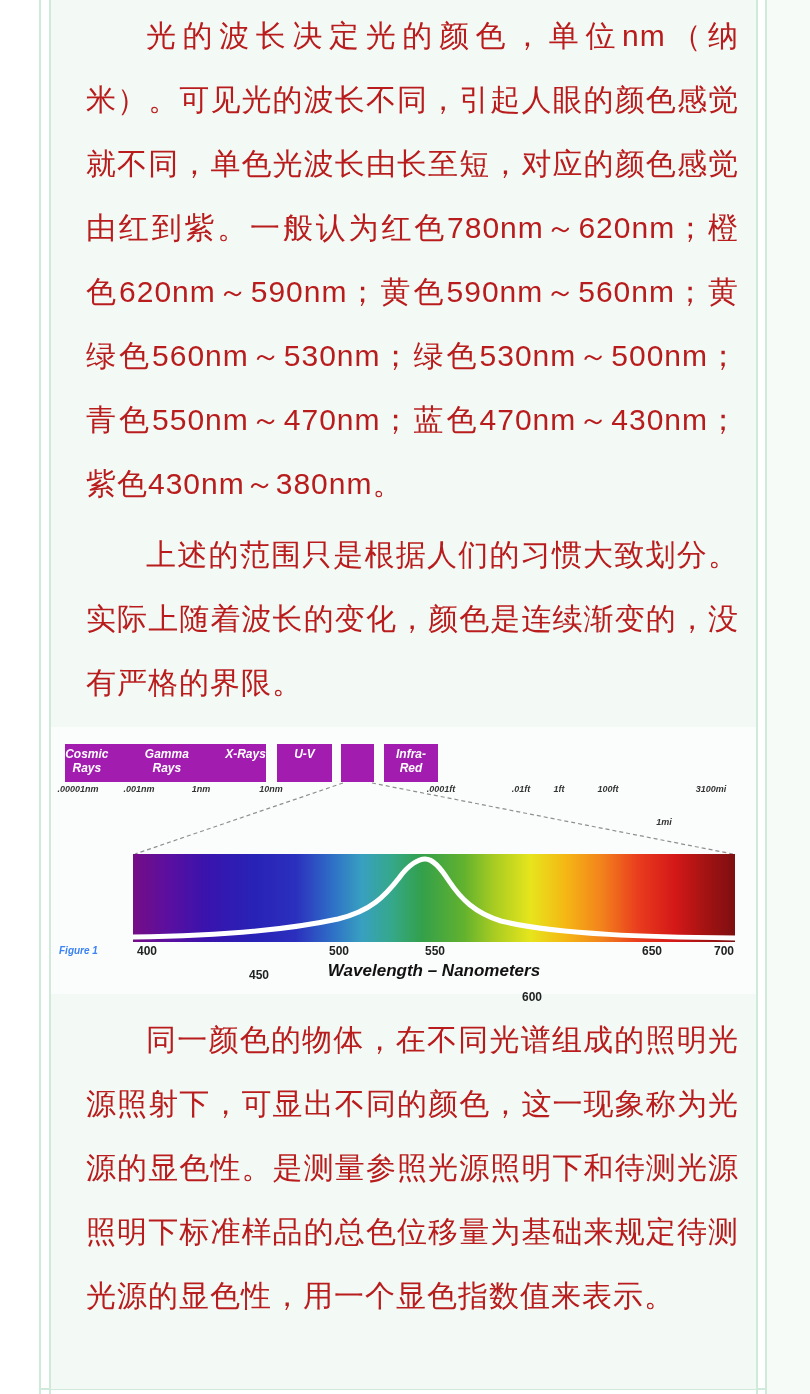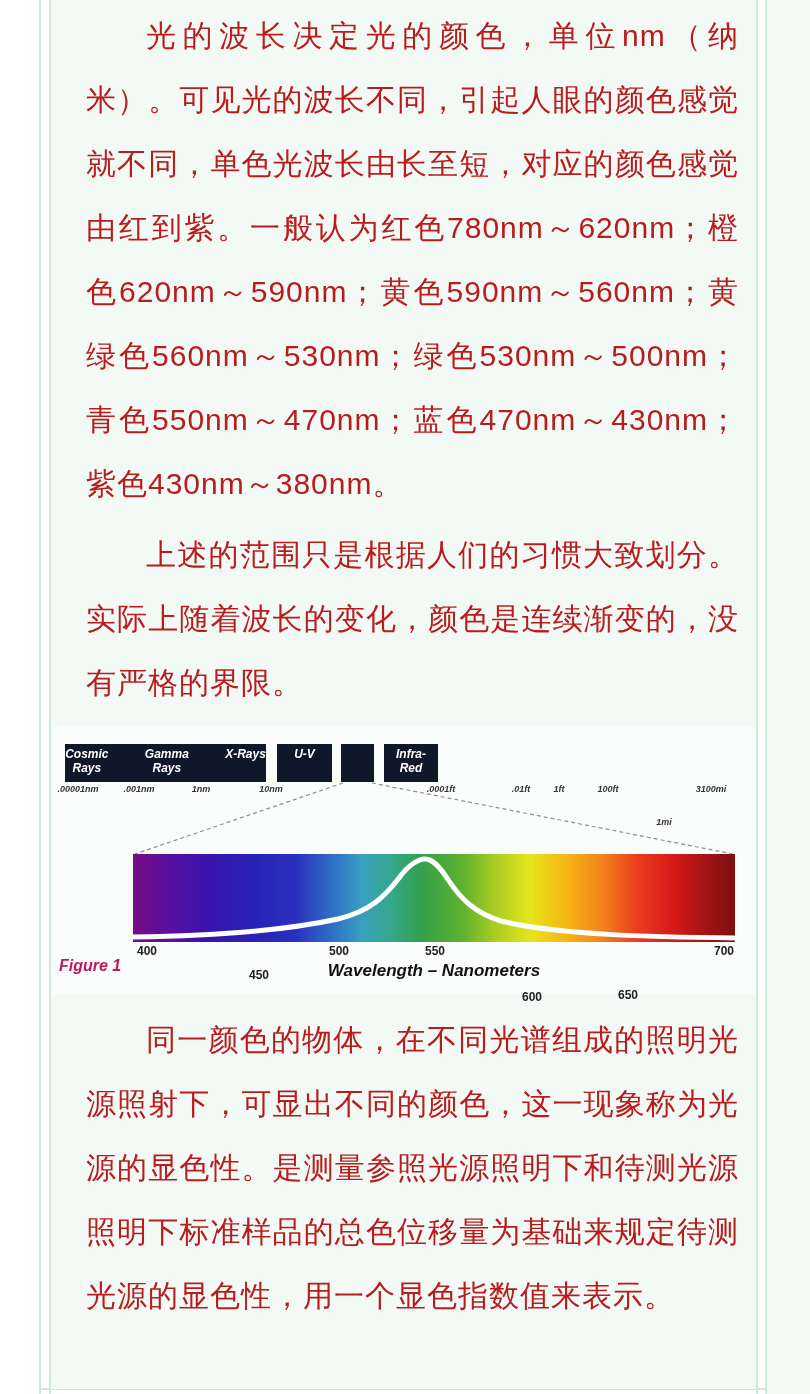--- a/index.html
+++ b/index.html
@@ -28,21 +28,21 @@
     text-align:justify;text-align-last:left;
     text-indent:2em;
     letter-spacing:1px;
   }
 
   
   .figure-wrap{
     position:relative;margin-top:12px;height:267px;width:705px;
     background:#fbfdfc;
   }
-  .embox{position:absolute;top:17px;height:38px;background:#0f172a;color:#ffffff;
+  .embox{position:absolute;top:17px;height:38px;background:#a21caf;color:#ffffff;
     display:flex;justify-content:space-around;align-items:flex-start;
     font-weight:bold;font-style:italic;font-size:12px;line-height:14px;
     padding-top:3px;box-sizing:border-box;gap:36px;}
   .embox .lbl{white-space:pre-line;text-align:center;}
   .embox.b1{left:14px;width:201px;}
   .embox.b2{left:226px;width:55px;}
   .embox.b3{left:290px;width:33px;}
   .embox.b4{left:333px;width:54px;}
   .embox.b5{left:396px;width:287px;}
 
@@ -60,23 +60,23 @@
       #750d86 0%, #5a0fa0 6%, #3a13ad 12%, #2822b6 20%, #2b2fbe 27%,
       #2e6ec6 33%, #38a0c0 38%, #35a88a 43%, #33a04a 48%, #62b22e 55%,
       #a8cc22 60%, #e6e51c 66%, #f5b614 72%, #f2811c 78%, #e93b1e 84%,
       #d41818 90%, #9c1212 96%, #7e0f10 100%);
   }
   .band svg{position:absolute;left:0;top:0;}
 
   .tick{position:absolute;top:217px;font-size:12px;font-weight:bold;color:#222;
     transform:translateX(-50%);}
   .t0{left:96px;} .t1{left:208px;margin-top:24px;} .t2{left:288px;} .t3{left:384px;}
-  .t4{left:481px;margin-top:46px;} .t5{left:577px;margin-top:44px;} .t6{left:673px;}
+  .t4{left:481px;margin-top:46px;} .t5{left:601px;} .t6{left:673px;}
 
-  .figlabel{position:absolute;left:8px;top:230px;font-size:16px;font-weight:bold;font-style:italic;color:#be185d;}
+  .figlabel{position:absolute;left:8px;top:218px;font-size:10px;font-weight:bold;font-style:italic;color:#3b82f6;}
   .axis-title{position:absolute;left:383px;top:234px;transform:translateX(-50%);
     font-size:17px;font-weight:bold;font-style:italic;color:#111;white-space:nowrap;}
 </style>
 </head>
 <body>
 
 <div class="vline l1"></div>
 <div class="vline l2"></div>
 <div class="right-strip"></div>
 <div class="vline r1"></div>

